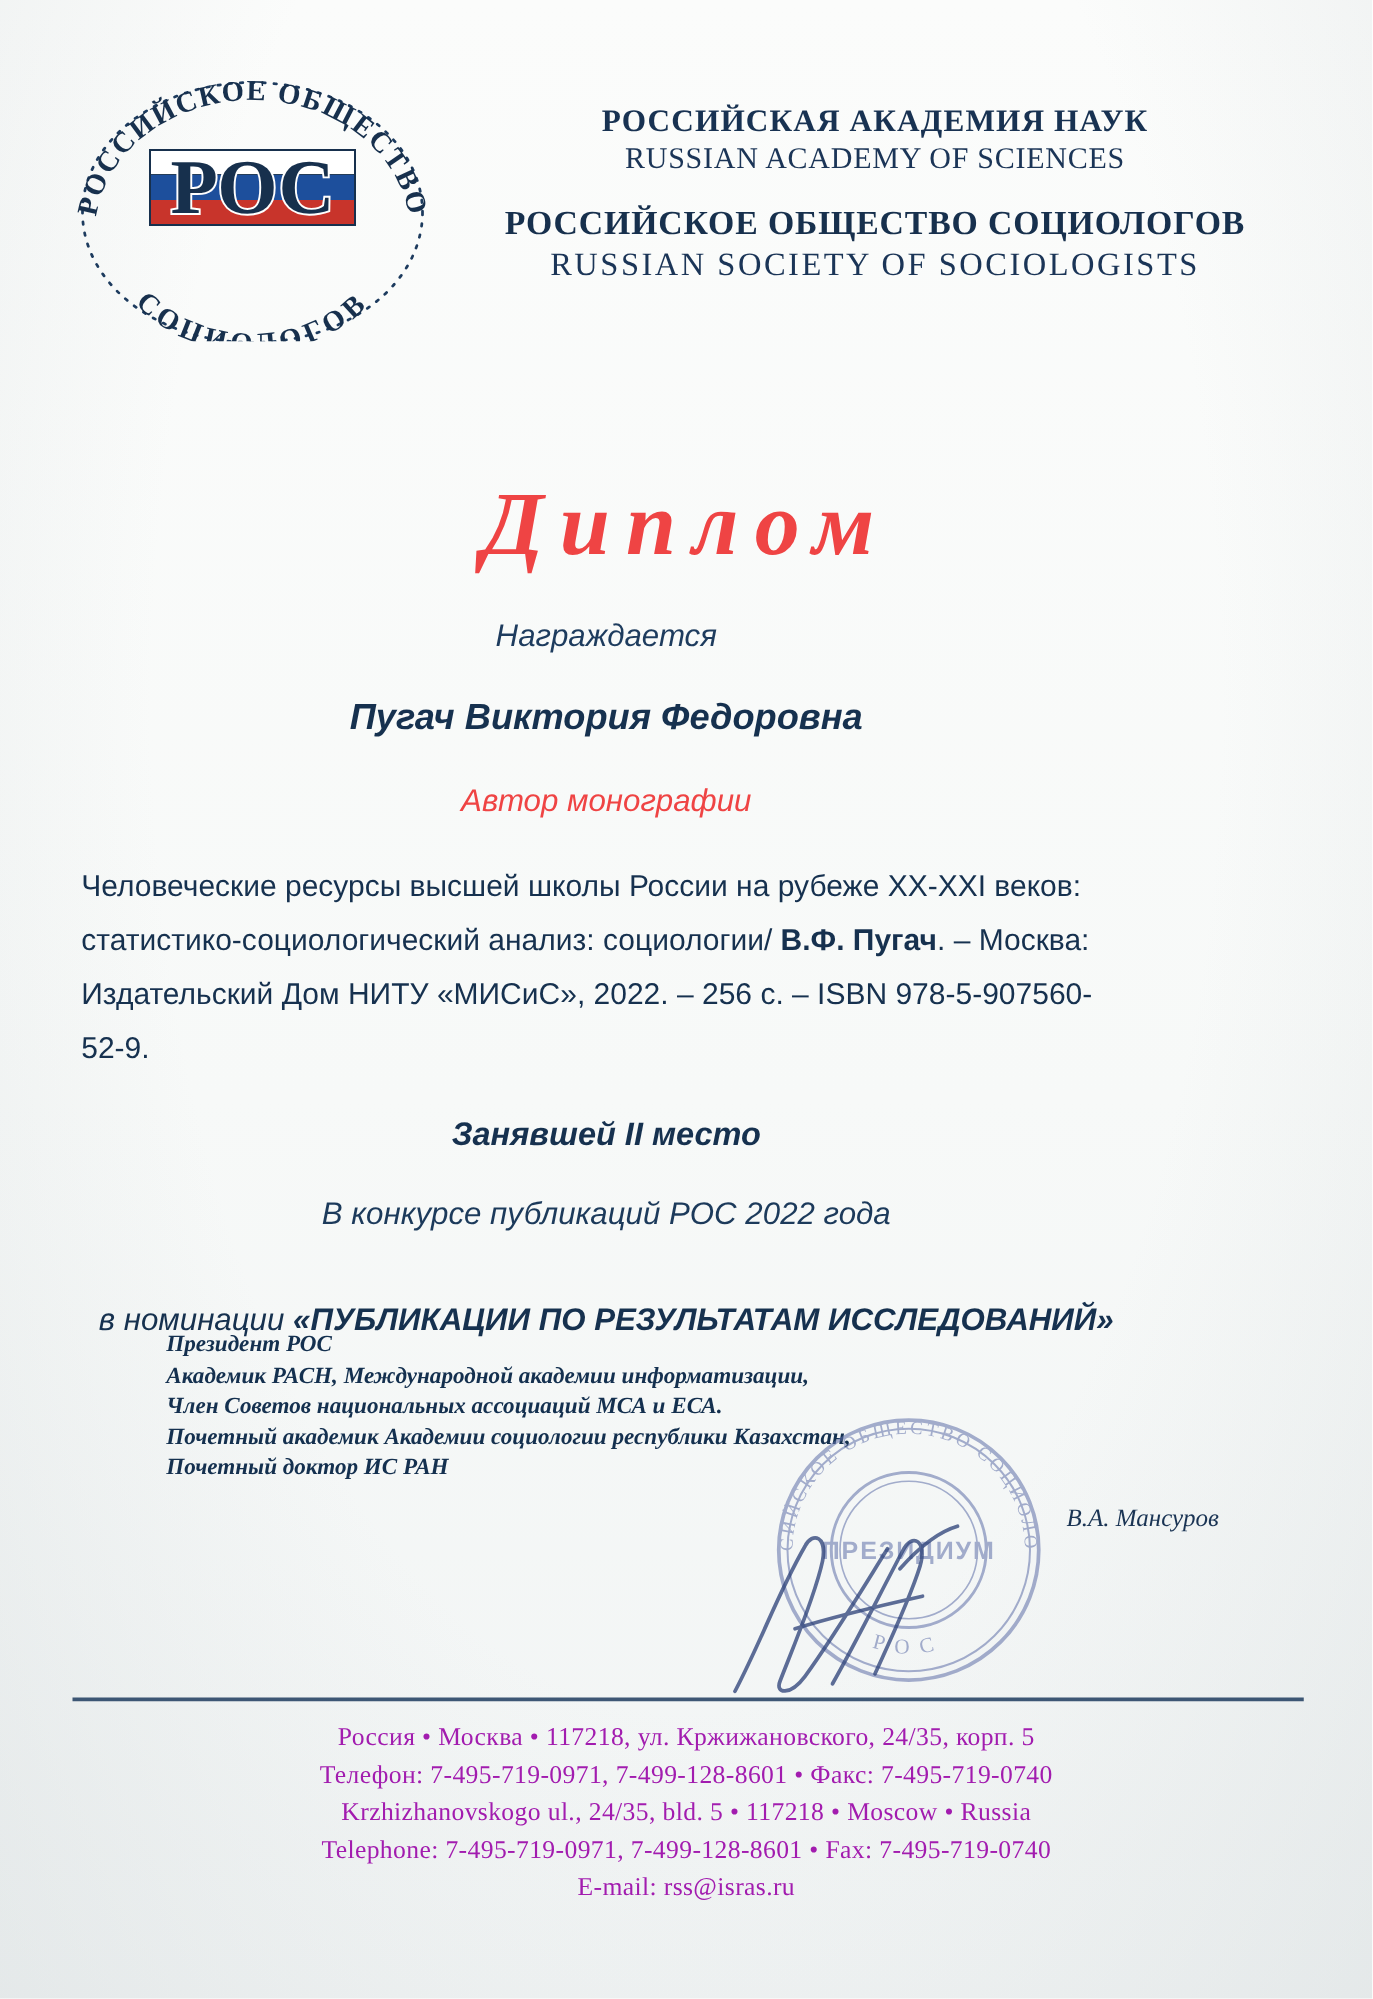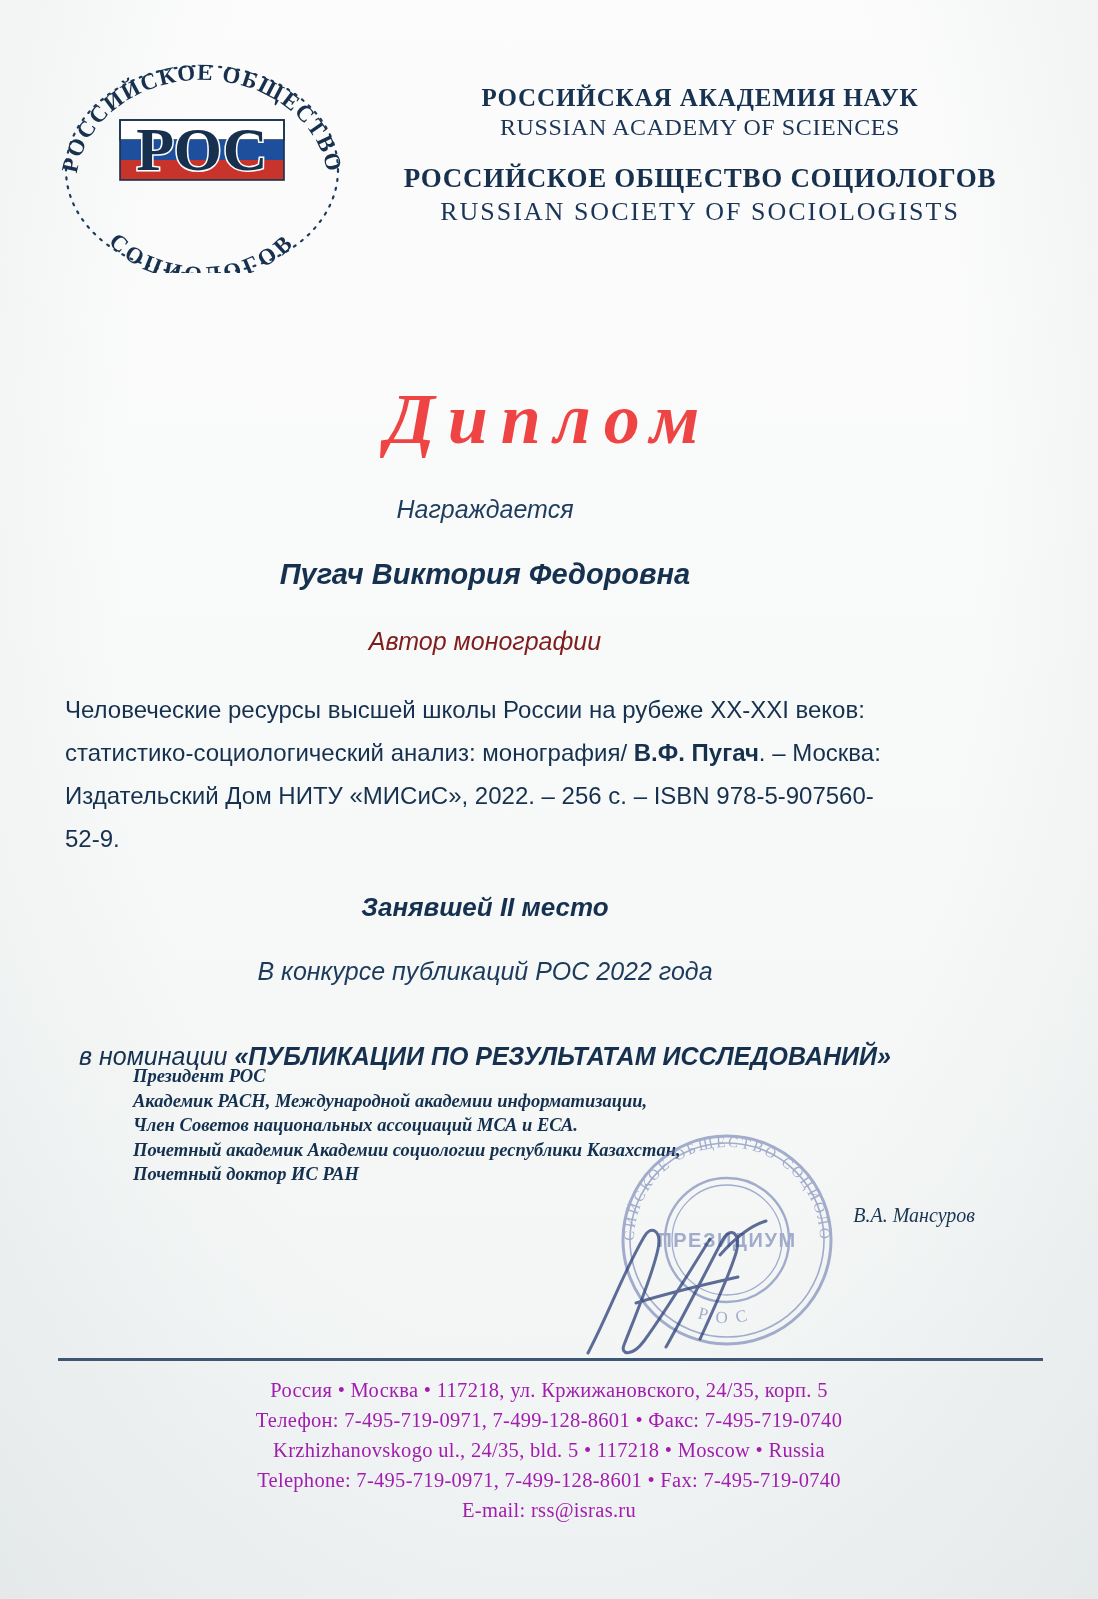--- a/index.html
+++ b/index.html
@@ -117,21 +117,21 @@
   .recipient {
     font-size: 29px;
     font-style: italic;
     font-weight: bold;
     color: #16314f;
     margin-bottom: 36px;
   }
   .role-label {
     font-size: 25px;
     font-style: italic;
-    color: #7f1d1d;
+    color: #ef4444;
     margin-bottom: 32px;
   }
   .citation {
     width: 840px;
     margin: 0 auto;
     text-align: left;
     font-size: 24px;
     line-height: 43px;
     color: #16314f;
   }
@@ -272,21 +272,21 @@
   <div class="title">Диплом</div>
 
   <div class="body-block">
     <div class="awarded-to-label">Награждается</div>
     <div class="recipient">Пугач Виктория Федоровна</div>
     <div class="role-label">Автор монографии</div>
 
     <div class="citation">
       <div>Человеческие ресурсы высшей школы России на рубеже XX-XXI веков:</div>
       <div>
-        <span>статистико-социологический анализ: монография/ </span><b>В.Ф. Пугач</b><span>. – Москва:</span>
+        <span>статистико-социологический анализ: социологии/ </span><b>В.Ф. Пугач</b><span>. – Москва:</span>
       </div>
       <div>Издательский Дом НИТУ «МИСиС», 2022. – 256 с. – ISBN 978-5-907560-52-9.</div>
     </div>
 
     <div class="place">Занявшей II место</div>
     <div class="contest">В конкурсе публикаций РОС 2022 года</div>
     <div class="nomination">
       <span class="pre">в номинации </span><span>«ПУБЛИКАЦИИ ПО РЕЗУЛЬТАТАМ ИССЛЕДОВАНИЙ»</span>
     </div>
   </div>

